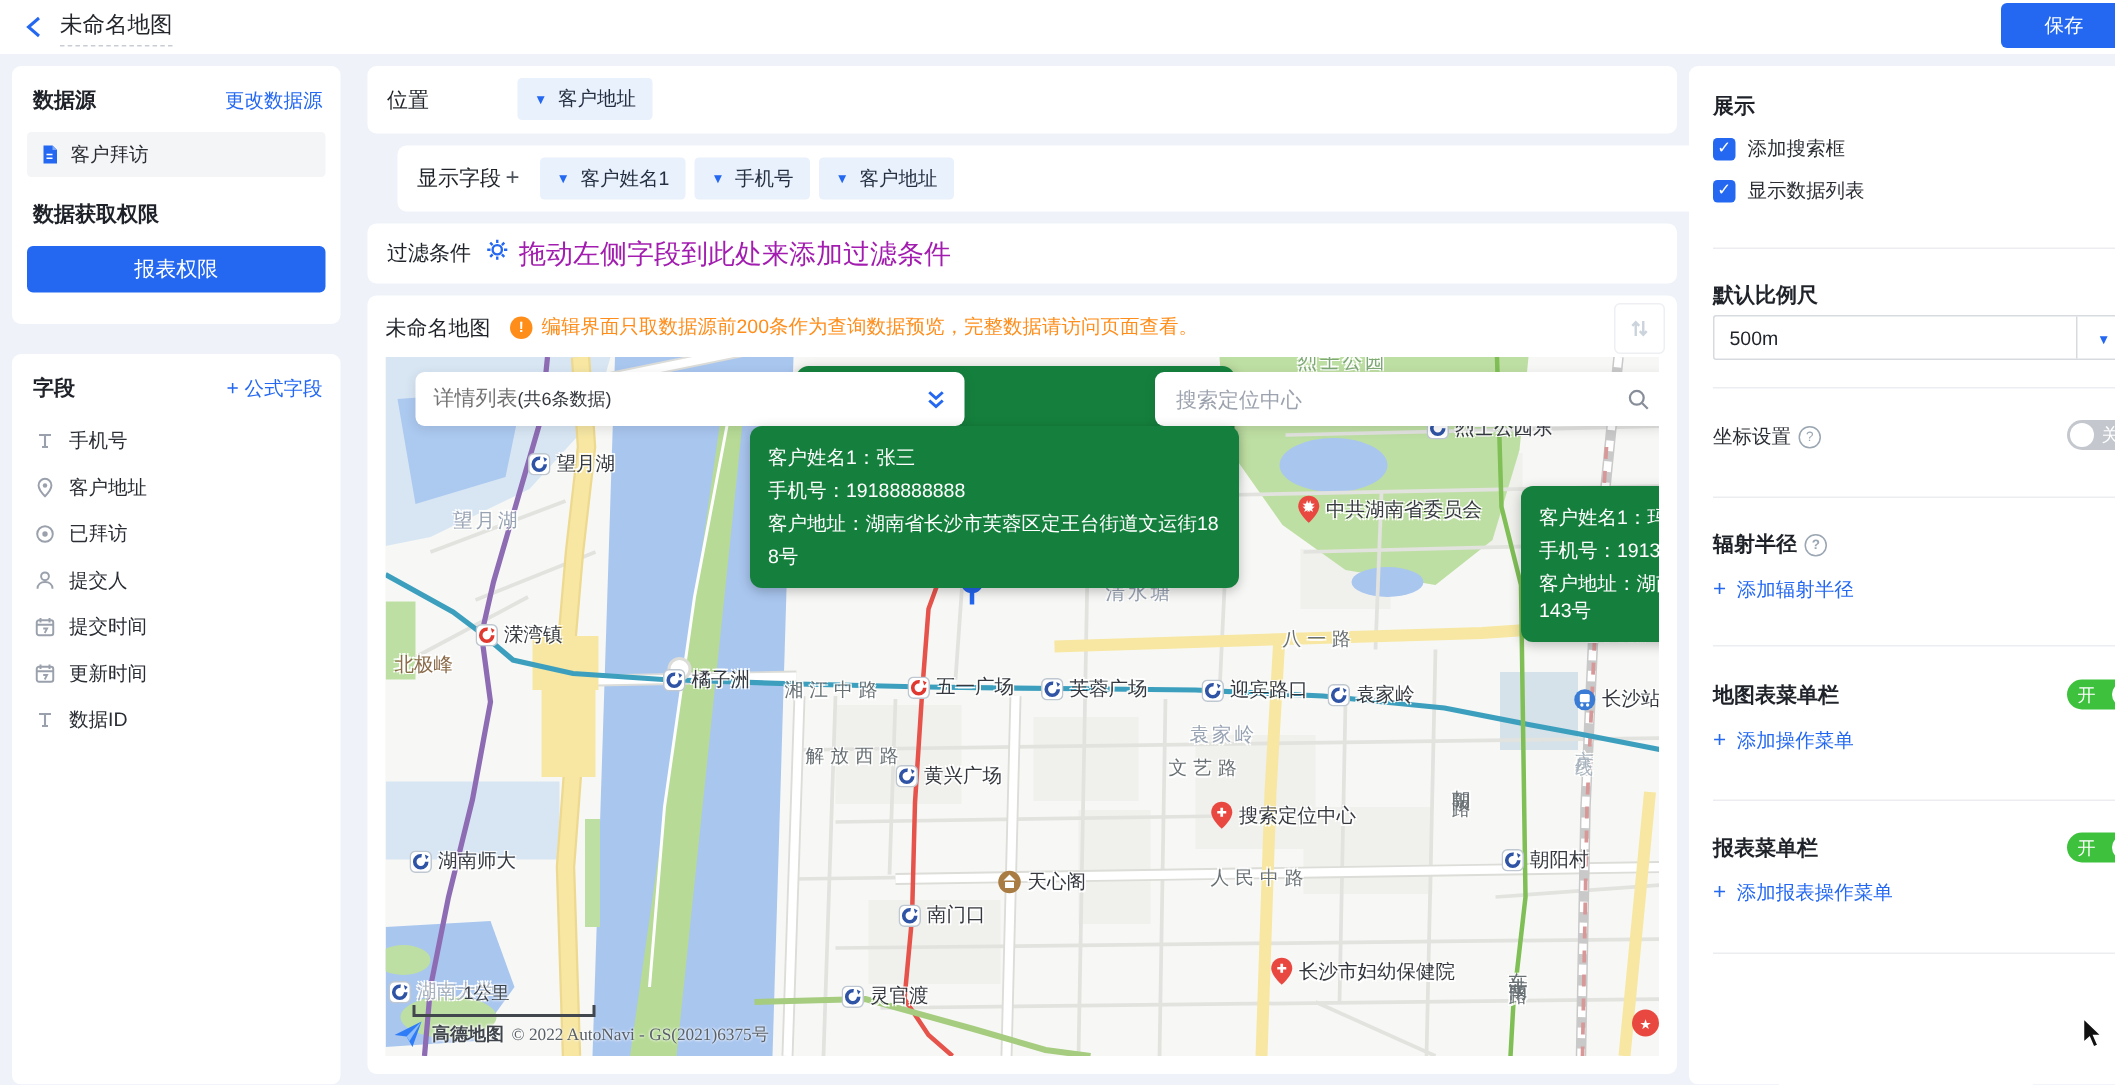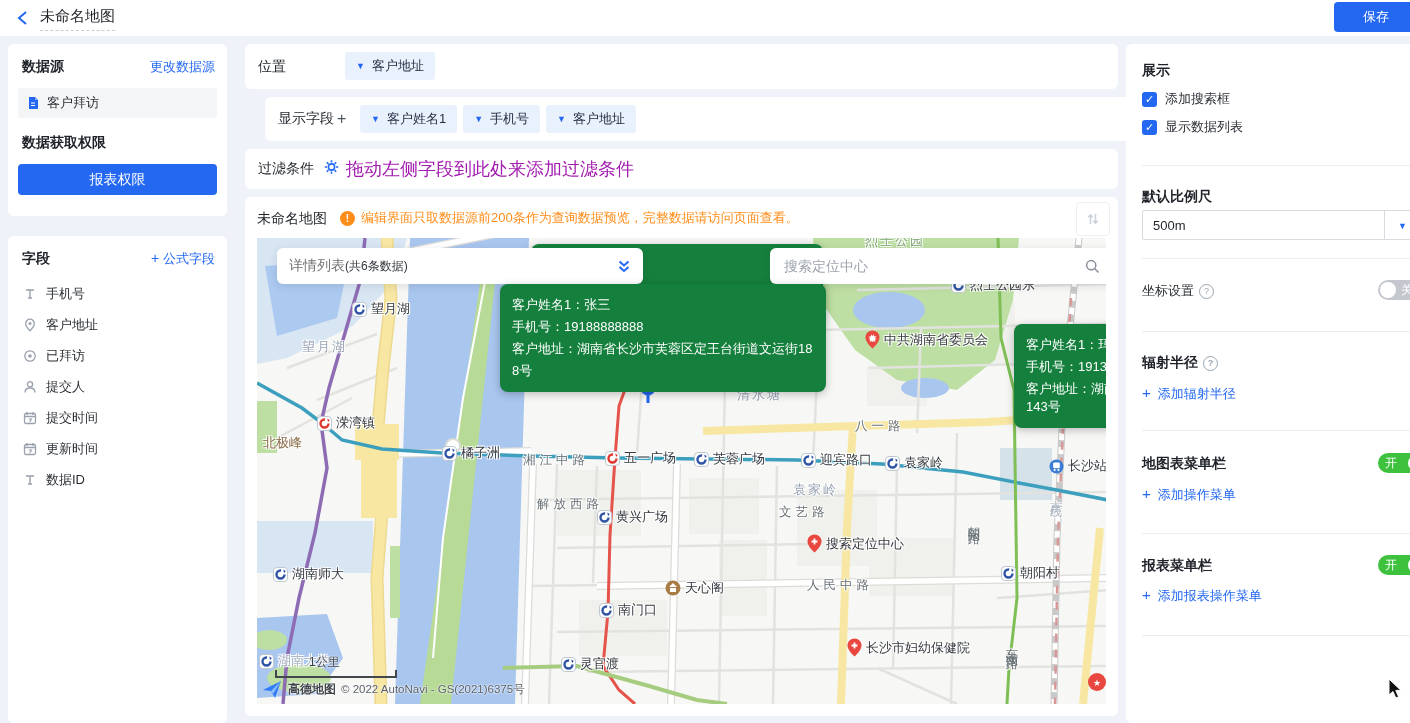--- a/index.html
+++ b/index.html
@@ -78,21 +78,21 @@
   .search-panel input{border:none;outline:none;flex:1;font-size:14px;color:#33373D;font-family:inherit;background:transparent;}
   .search-panel input::placeholder{color:#9DA3AE;}
 
   
   .scale-txt{position:absolute;left:52px;top:416px;font-size:12px;color:#3C424A;z-index:7;text-shadow:0 0 2px #fff,0 0 2px #fff;}
   .scale-line{position:absolute;left:18px;top:433px;width:122px;height:5px;border-bottom:2px solid #42474E;z-index:7;}
   .scale-line i{position:absolute;bottom:0;width:2px;height:6px;background:#42474E;}
   .scale-line i.l{left:0;} .scale-line i.r{right:0;}
   .attrib{position:absolute;left:4px;top:440px;display:flex;align-items:center;gap:5px;z-index:7;}
   .brand{font-size:12px;font-weight:bold;color:#3F454B;text-shadow:0 0 2px #fff,0 0 2px #fff,0 0 2px #fff;}
-  .copyright{font-size:11.5px;color:#596069;text-shadow:0 0 2px #fff,0 0 2px #fff;}
+  .copyright{font-size:11.5px;color:#596069;text-shadow:0 0 2px #fff,0 0 2px #fff;font-family:Liberation Serif, serif;}
 
   
   .rcard{left:1126px;top:44px;width:284px;height:679px;padding-left:44px;}
   .rsec-title{position:absolute;left:16px;font-size:14px;font-weight:bold;color:#1F2329;}
   .rplain{position:absolute;left:16px;font-size:13px;color:#2A2E34;}
   .cbrow{position:absolute;left:16px;display:flex;align-items:center;gap:8px;font-size:13px;color:#2A2E34;cursor:pointer;}
   .cbox{width:15px;height:15px;background:#2468F2;border-radius:3px;color:#fff;font-size:11px;line-height:15px;text-align:center;}
   .divider{position:absolute;left:16px;right:0;height:1px;background:#EBEDF0;}
   .help{display:inline-block;width:13px;height:13px;border:1px solid #9AA6B2;border-radius:50%;color:#9AA6B2;font-size:9px;line-height:13px;text-align:center;margin-left:5px;vertical-align:1px;}
   .selectbox{position:absolute;left:16px;width:278px;height:30px;border:1px solid #D7DBE0;border-radius:2px;background:#fff;font-size:13px;color:#1F2329;line-height:30px;padding-left:10px;box-sizing:border-box;cursor:pointer;}

